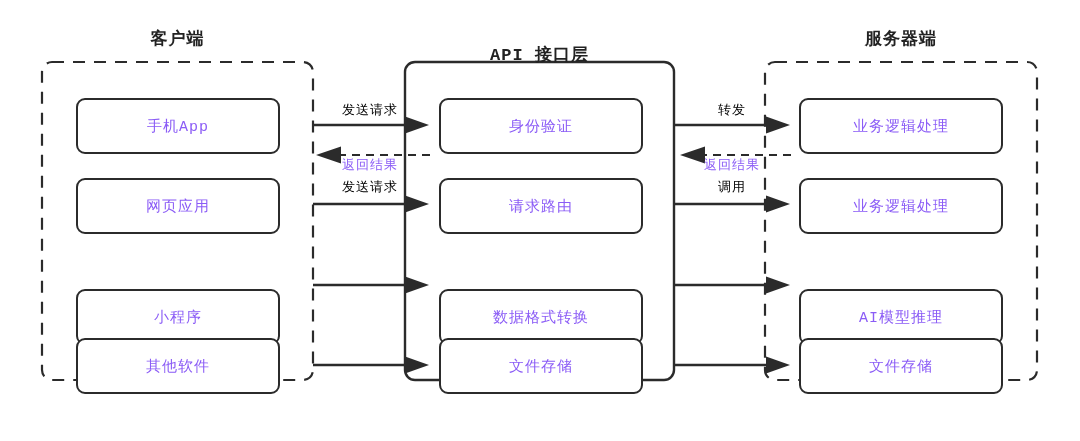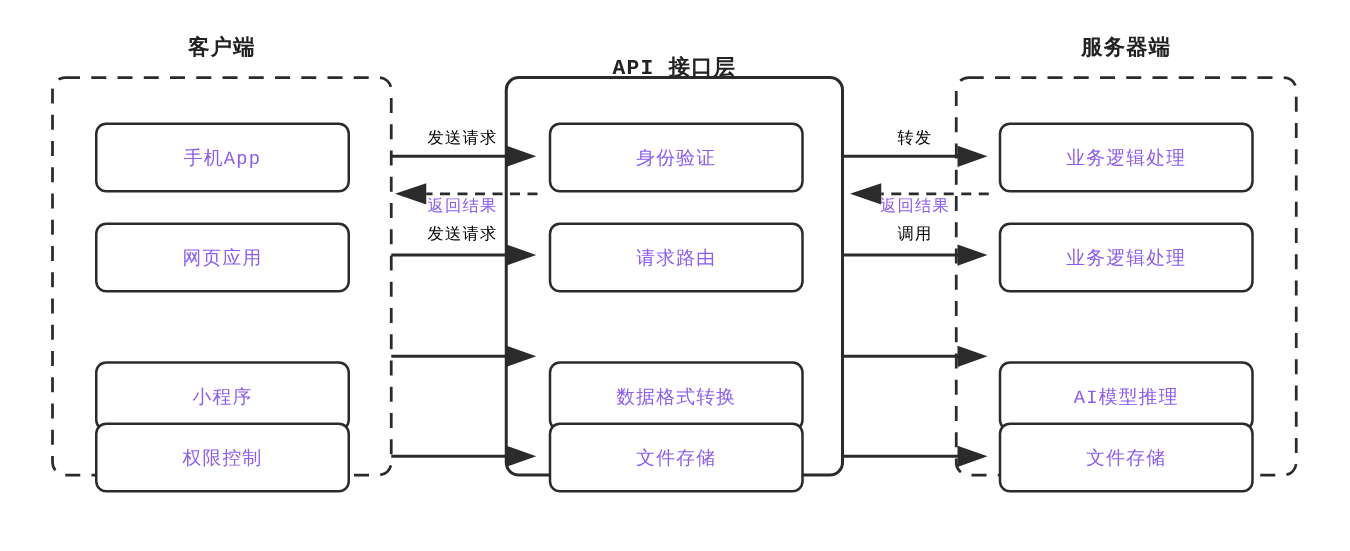--- a/index.html
+++ b/index.html
@@ -126,21 +126,21 @@
     </g>
   </svg>
 
   <div class="col-title title-client">客户端</div>
   <div class="col-title title-api">API 接口层</div>
   <div class="col-title title-server">服务器端</div>
 
   <div class="node c0 r0">手机App</div>
   <div class="node c0 r1">网页应用</div>
   <div class="node c0 r2">小程序</div>
-  <div class="node c0 r3">权限控制</div>
+  <div class="node c0 r3">其他软件</div>
 
   <div class="node c1 r0">身份验证</div>
   <div class="node c1 r2">数据格式转换</div>
   <div class="node c1 r1">请求路由</div>
   <div class="node c1 r3">文件存储</div>
 
   <div class="node c2 r0">业务逻辑处理</div>
   <div class="node c2 r1">业务逻辑处理</div>
   <div class="node c2 r2">AI模型推理</div>
   <div class="node c2 r3">文件存储</div>

